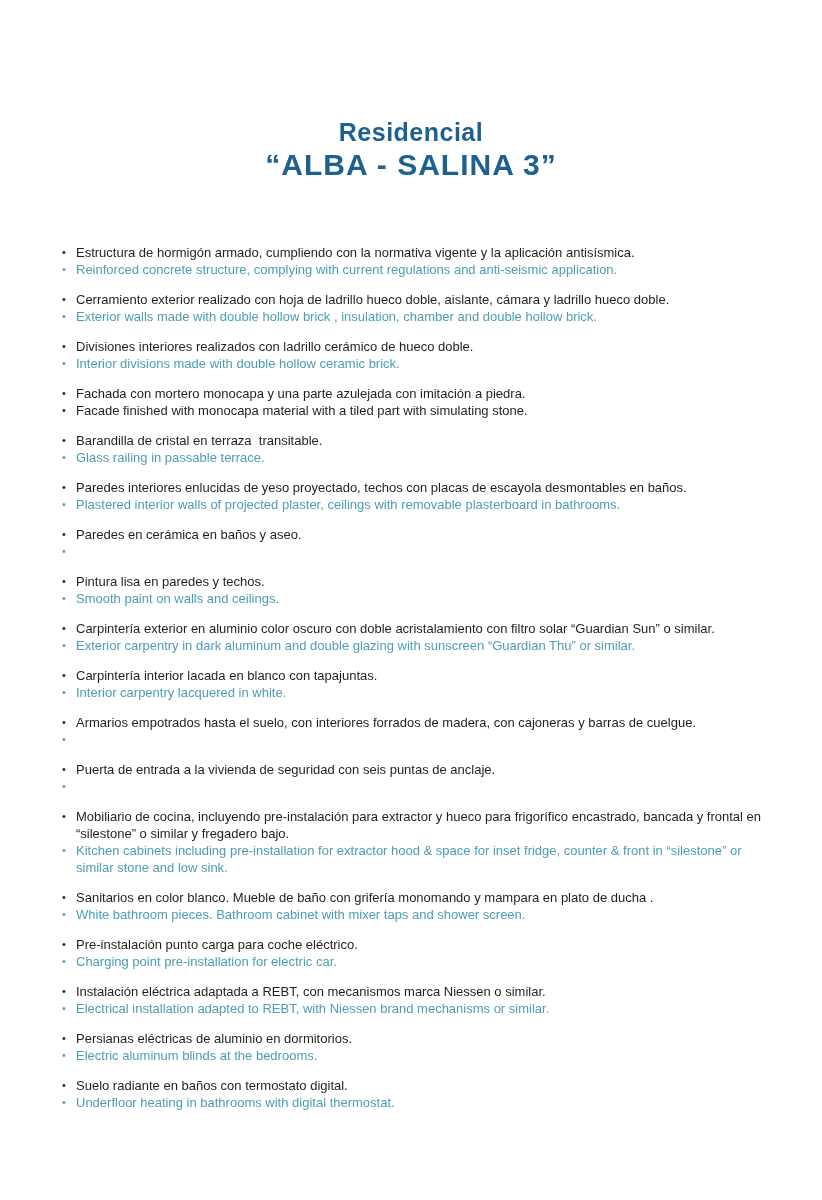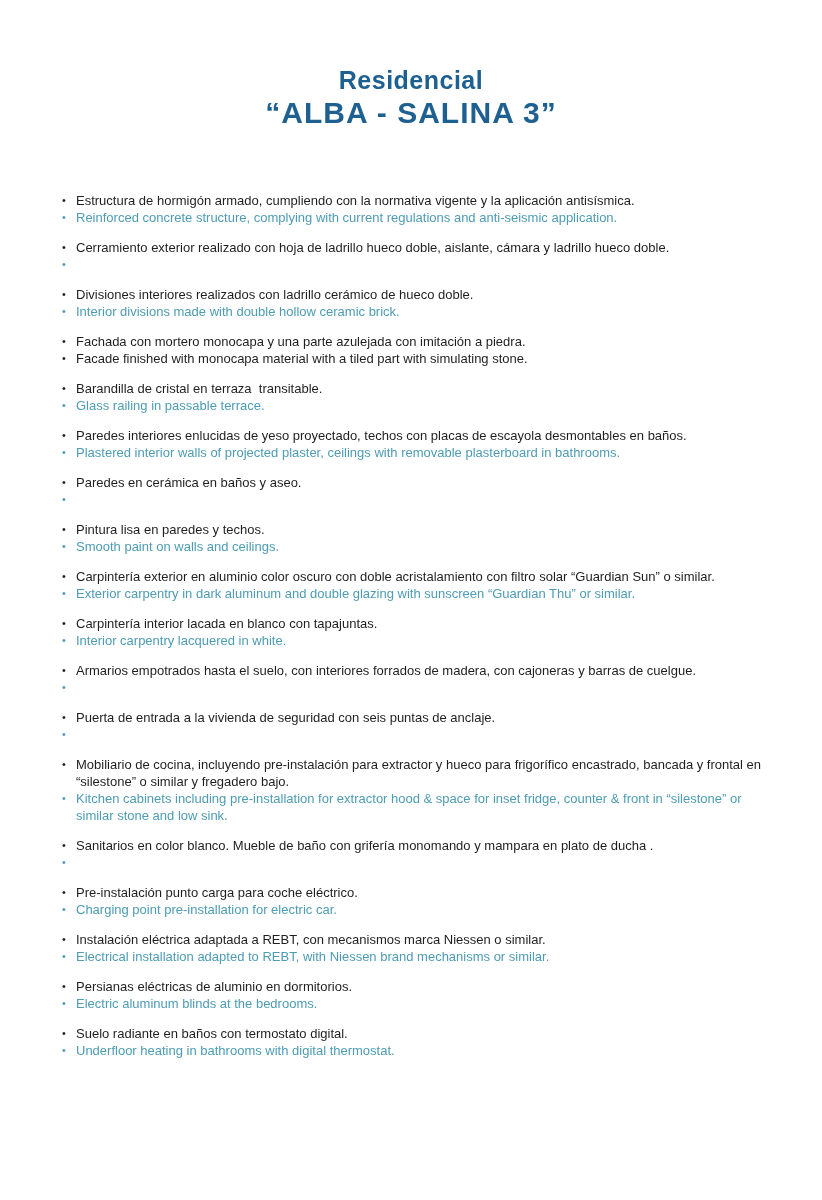--- a/index.html
+++ b/index.html
@@ -9,21 +9,21 @@
   }
   .page {
     position: relative;
     width: 822px;
     height: 1200px;
     background: #ffffff;
     overflow: hidden;
     font-family: "Liberation Sans", "DejaVu Sans", sans-serif;
   }
   .title-block {
-    padding-top: 64px;
+    padding-top: 116px;
     text-align: center;
     color: #1e6090;
     font-weight: bold;
   }
   .title-line1 {
     font-size: 25px;
     line-height: 32px;
     letter-spacing: 0.5px;
   }
   .title-line2 {
@@ -76,20 +76,21 @@
           <span class="txt">Reinforced concrete structure, complying with current regulations and anti-seismic application.</span>
         </div>
       </div>
       <div class="pair">
         <div class="line es">
           <span class="bullet">•</span>
           <span class="txt">Cerramiento exterior realizado con hoja de ladrillo hueco doble, aislante, cámara y ladrillo hueco doble.</span>
         </div>
         <div class="line en">
           <span class="bullet">•</span>
+          <span class="txt">Exterior walls made with double hollow brick , insulation, chamber and double hollow brick.</span>
         </div>
       </div>
       <div class="pair">
         <div class="line es">
           <span class="bullet">•</span>
           <span class="txt">Divisiones interiores realizados con ladrillo cerámico de hueco doble.</span>
         </div>
         <div class="line en">
           <span class="bullet">•</span>
           <span class="txt">Interior divisions made with double hollow ceramic brick.</span>
@@ -192,20 +193,21 @@
           <span class="txt">Kitchen cabinets including pre-installation for extractor hood &amp; space for inset fridge, counter &amp; front in “silestone” or similar stone and low sink.</span>
         </div>
       </div>
       <div class="pair">
         <div class="line es">
           <span class="bullet">•</span>
           <span class="txt">Sanitarios en color blanco. Mueble de baño con grifería monomando y mampara en plato de ducha .</span>
         </div>
         <div class="line en">
           <span class="bullet">•</span>
+          <span class="txt">White bathroom pieces. Bathroom cabinet with mixer taps and shower screen.</span>
         </div>
       </div>
       <div class="pair">
         <div class="line es">
           <span class="bullet">•</span>
           <span class="txt">Pre-instalación punto carga para coche eléctrico.</span>
         </div>
         <div class="line en">
           <span class="bullet">•</span>
           <span class="txt">Charging point pre-installation for electric car.</span>

